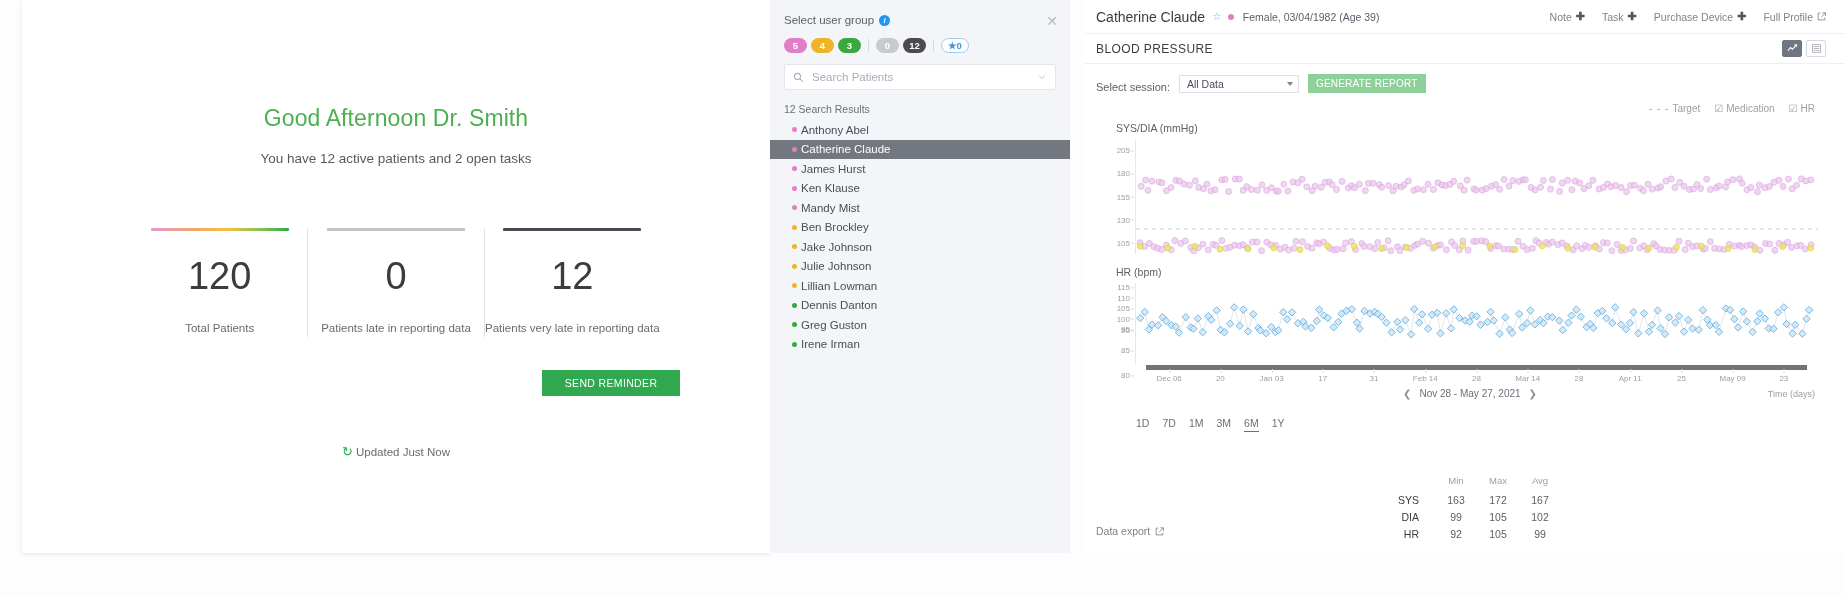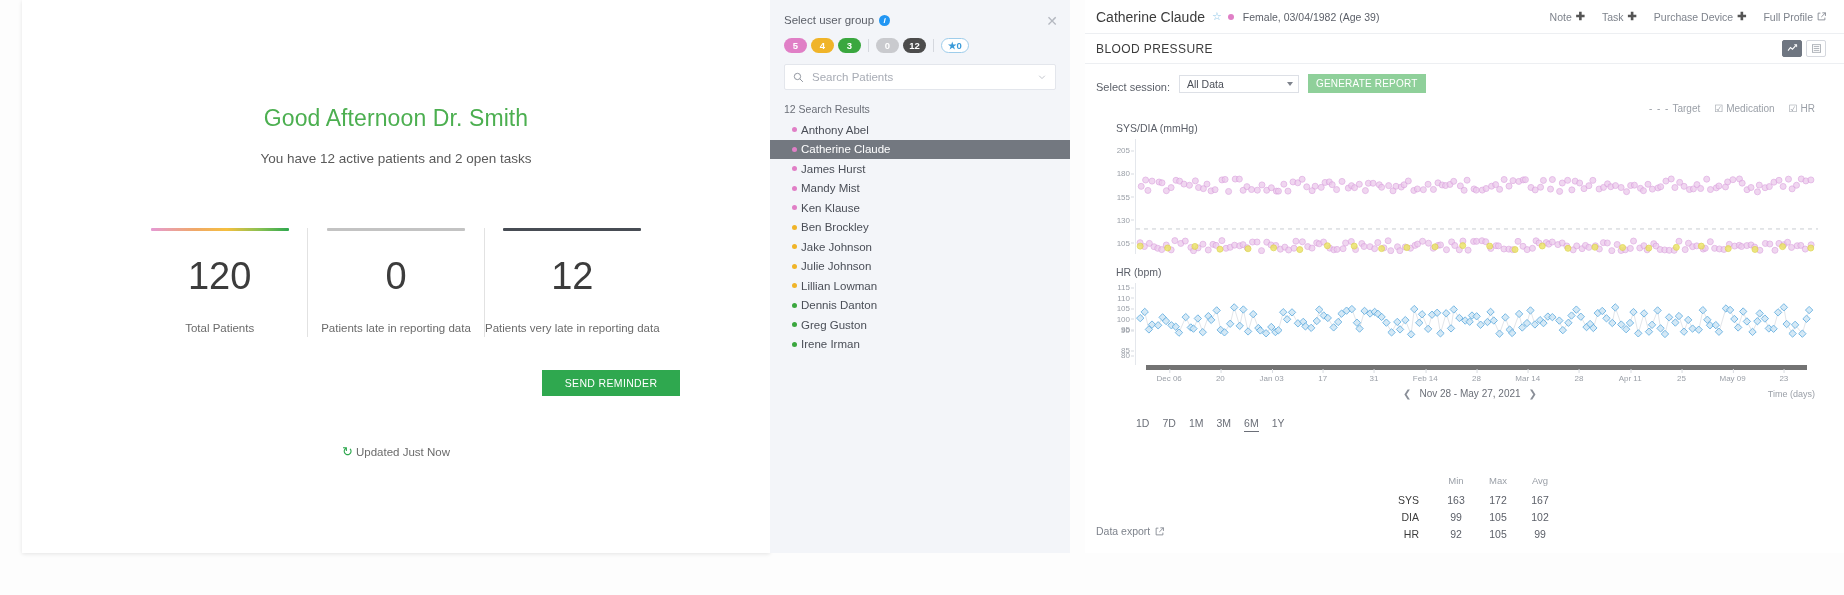--- a/index.html
+++ b/index.html
@@ -263,25 +263,25 @@
     <div class="p-item selected">
         <span class="p-dot dot-pink"></span>
         <span>Catherine Claude</span>
       </div>
     <div class="p-item">
         <span class="p-dot dot-pink"></span>
         <span>James Hurst</span>
       </div>
     <div class="p-item">
         <span class="p-dot dot-pink"></span>
+        <span>Ken Klause</span>
+      </div>
+    <div class="p-item">
+        <span class="p-dot dot-pink"></span>
         <span>Mandy Mist</span>
-      </div>
-    <div class="p-item">
-        <span class="p-dot dot-pink"></span>
-        <span>Ken Klause</span>
       </div>
     <div class="p-item">
         <span class="p-dot dot-amber"></span>
         <span>Ben Brockley</span>
       </div>
     <div class="p-item">
         <span class="p-dot dot-amber"></span>
         <span>Jake Johnson</span>
       </div>
     <div class="p-item">
@@ -728,21 +728,21 @@
     <div class="chart-title" style="margin-top:12px;">HR (bpm)</div>
     <div class="plot-wrap" id="hr-wrap" style="height:82px; margin-top:5px;">
       <div class="y-ticks" id="hr-yticks">
           <div class="y-tick" style="top: 4.20513px;">115</div>
           <div class="y-tick" style="top: 14.7179px;">110</div>
           <div class="y-tick" style="top: 25.2308px;">105</div>
           <div class="y-tick" style="top: 35.7436px;">100</div>
           <div class="y-tick" style="top: 46.2564px;">95</div>
           <div class="y-tick" style="top: 47px; font-style: italic;">90</div>
           <div class="y-tick" style="top: 67.2821px;">85</div>
-          <div class="y-tick" style="top: 72px;">80</div>
+          <div class="y-tick" style="top: 92px;">80</div>
         </div>
       <div class="plot-area" id="hr-plot">
         <svg id="hr-svg" width="100%" height="82">
             <polyline points="4.2,35.2 8.7,28.9 12.9,46.4 16.0,41.6 22.1,42.3 26.6,34.3 30.0,38.0 35.4,42.3 39.7,43.7 43.0,49.6 49.7,34.1 54.8,44.5 57.5,45.7 61.9,35.5 66.8,49.2 72.4,33.1 75.2,36.9 80.7,27.4 84.7,46.9 88.5,49.3 94.2,40.8 98.2,24.4 103.7,42.9 107.3,26.5 112.1,48.4 117.2,31.2 122.4,45.0 124.3,47.4 130.1,50.3 135.3,44.0 139.4,49.1 142.3,47.3 147.3,29.2 151.1,36.3 156.0,29.4 161.9,40.3 167.3,38.9 169.4,43.4 175.2,44.8 180.8,38.0 183.3,26.6 187.7,32.5 191.8,35.0 197.6,44.4 202.2,39.0 205.6,30.7 210.6,27.7 215.9,26.1 220.9,39.7 223.5,45.6 228.5,27.9 234.1,30.5 238.6,28.9 241.9,30.8 245.6,33.9 250.4,39.7 255.6,49.4 261.3,38.9 264.0,46.4 269.3,37.1 275.1,51.3 278.3,26.1 283.2,39.8 286.1,31.3 292.1,45.9 296.0,31.7 301.1,29.8 304.5,50.3 310.2,30.3 315.0,45.4 317.8,26.5 323.4,35.0 329.2,37.6 333.7,38.7 336.0,32.5 340.6,33.3 344.6,41.7 351.5,39.0 354.6,28.9 357.8,37.5 363.5,50.6 369.3,34.4 373.6,46.6 376.1,50.0 383.1,30.9 386.3,44.5 391.0,40.1 394.5,27.4 398.9,41.4 404.1,37.2 407.5,40.1 411.9,33.6 416.3,34.2 423.3,37.6 426.8,47.1 432.4,39.8 435.5,32.6 440.4,26.6 444.8,33.7 450.5,44.1 454.1,41.0 457.4,45.0 461.8,30.1 466.3,28.0 470.5,35.3 476.3,40.0 479.3,24.4 485.3,41.6 490.1,46.2 494.0,40.0 497.5,29.1 502.3,50.3 508.0,30.4 513.0,48.7 516.1,41.8 521.6,27.4 524.6,45.4 529.0,51.0 533.1,34.3 539.3,39.6 543.0,33.1 548.0,48.7 552.2,36.9 556.6,45.6 562.8,46.7 566.9,27.2 571.4,36.8 574.0,42.2 579.8,42.1 583.0,48.8 589.9,25.5 594.1,27.0 598.3,36.0 602.1,44.4 607.2,28.5 610.9,38.4 616.5,48.9 621.4,38.2 623.7,30.5 628.9,35.6 632.8,45.4 637.6,45.8 642.1,29.4 647.9,24.3 650.7,41.1 656.6,50.5 659.1,41.9 666.4,50.7 670.5,35.8 673.1,27.1" fill="none" stroke="#cfd4da" stroke-width="0.6"></polyline>
             <rect x="1.6467989929703992" y="32.55033366590669" width="5.2" height="5.2" transform="rotate(45 4.25 35.15)" fill="#cfe7f6" stroke="#58a8dd" stroke-width="0.9" opacity="0.85"></rect>
             <rect x="6.146166982121336" y="26.321965539633986" width="5.2" height="5.2" transform="rotate(45 8.75 28.92)" fill="#cfe7f6" stroke="#58a8dd" stroke-width="0.9" opacity="0.85"></rect>
             <rect x="10.30770538127121" y="43.825083427016295" width="5.2" height="5.2" transform="rotate(45 12.91 46.43)" fill="#cfe7f6" stroke="#58a8dd" stroke-width="0.9" opacity="0.85"></rect>
             <rect x="13.403386935737972" y="38.98506370446641" width="5.2" height="5.2" transform="rotate(45 16.00 41.59)" fill="#cfe7f6" stroke="#58a8dd" stroke-width="0.9" opacity="0.85"></rect>
             <rect x="19.522300534401996" y="39.69680453384837" width="5.2" height="5.2" transform="rotate(45 22.12 42.30)" fill="#cfe7f6" stroke="#58a8dd" stroke-width="0.9" opacity="0.85"></rect>
             <rect x="24.017531484366437" y="31.73127286306557" width="5.2" height="5.2" transform="rotate(45 26.62 34.33)" fill="#cfe7f6" stroke="#58a8dd" stroke-width="0.9" opacity="0.85"></rect>

